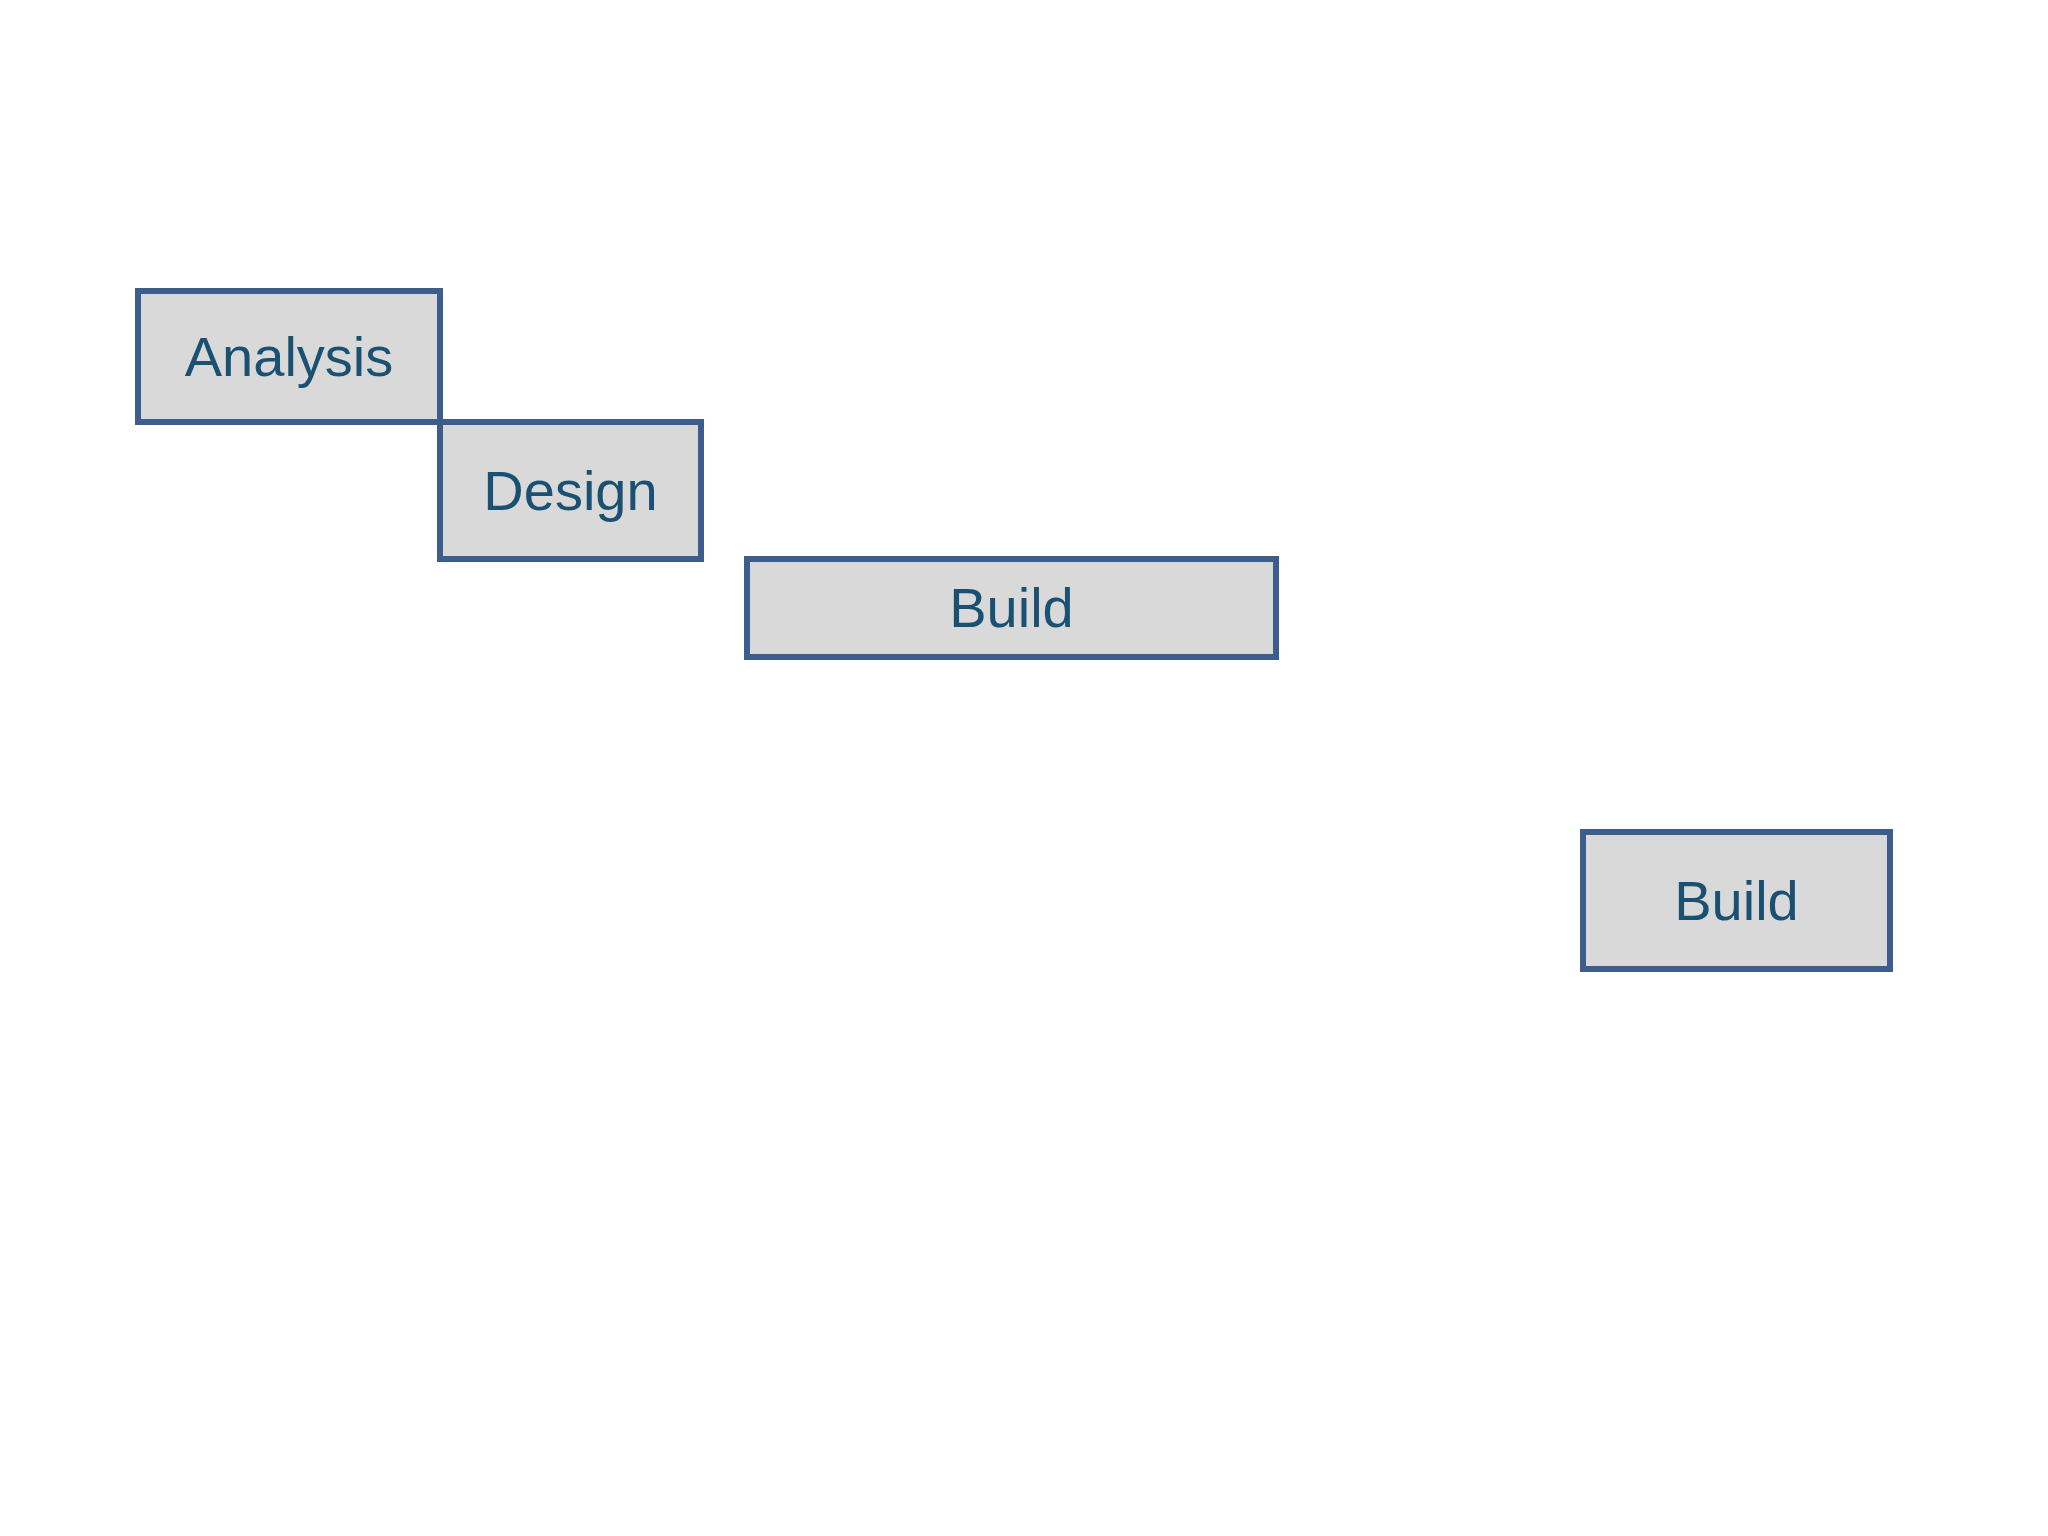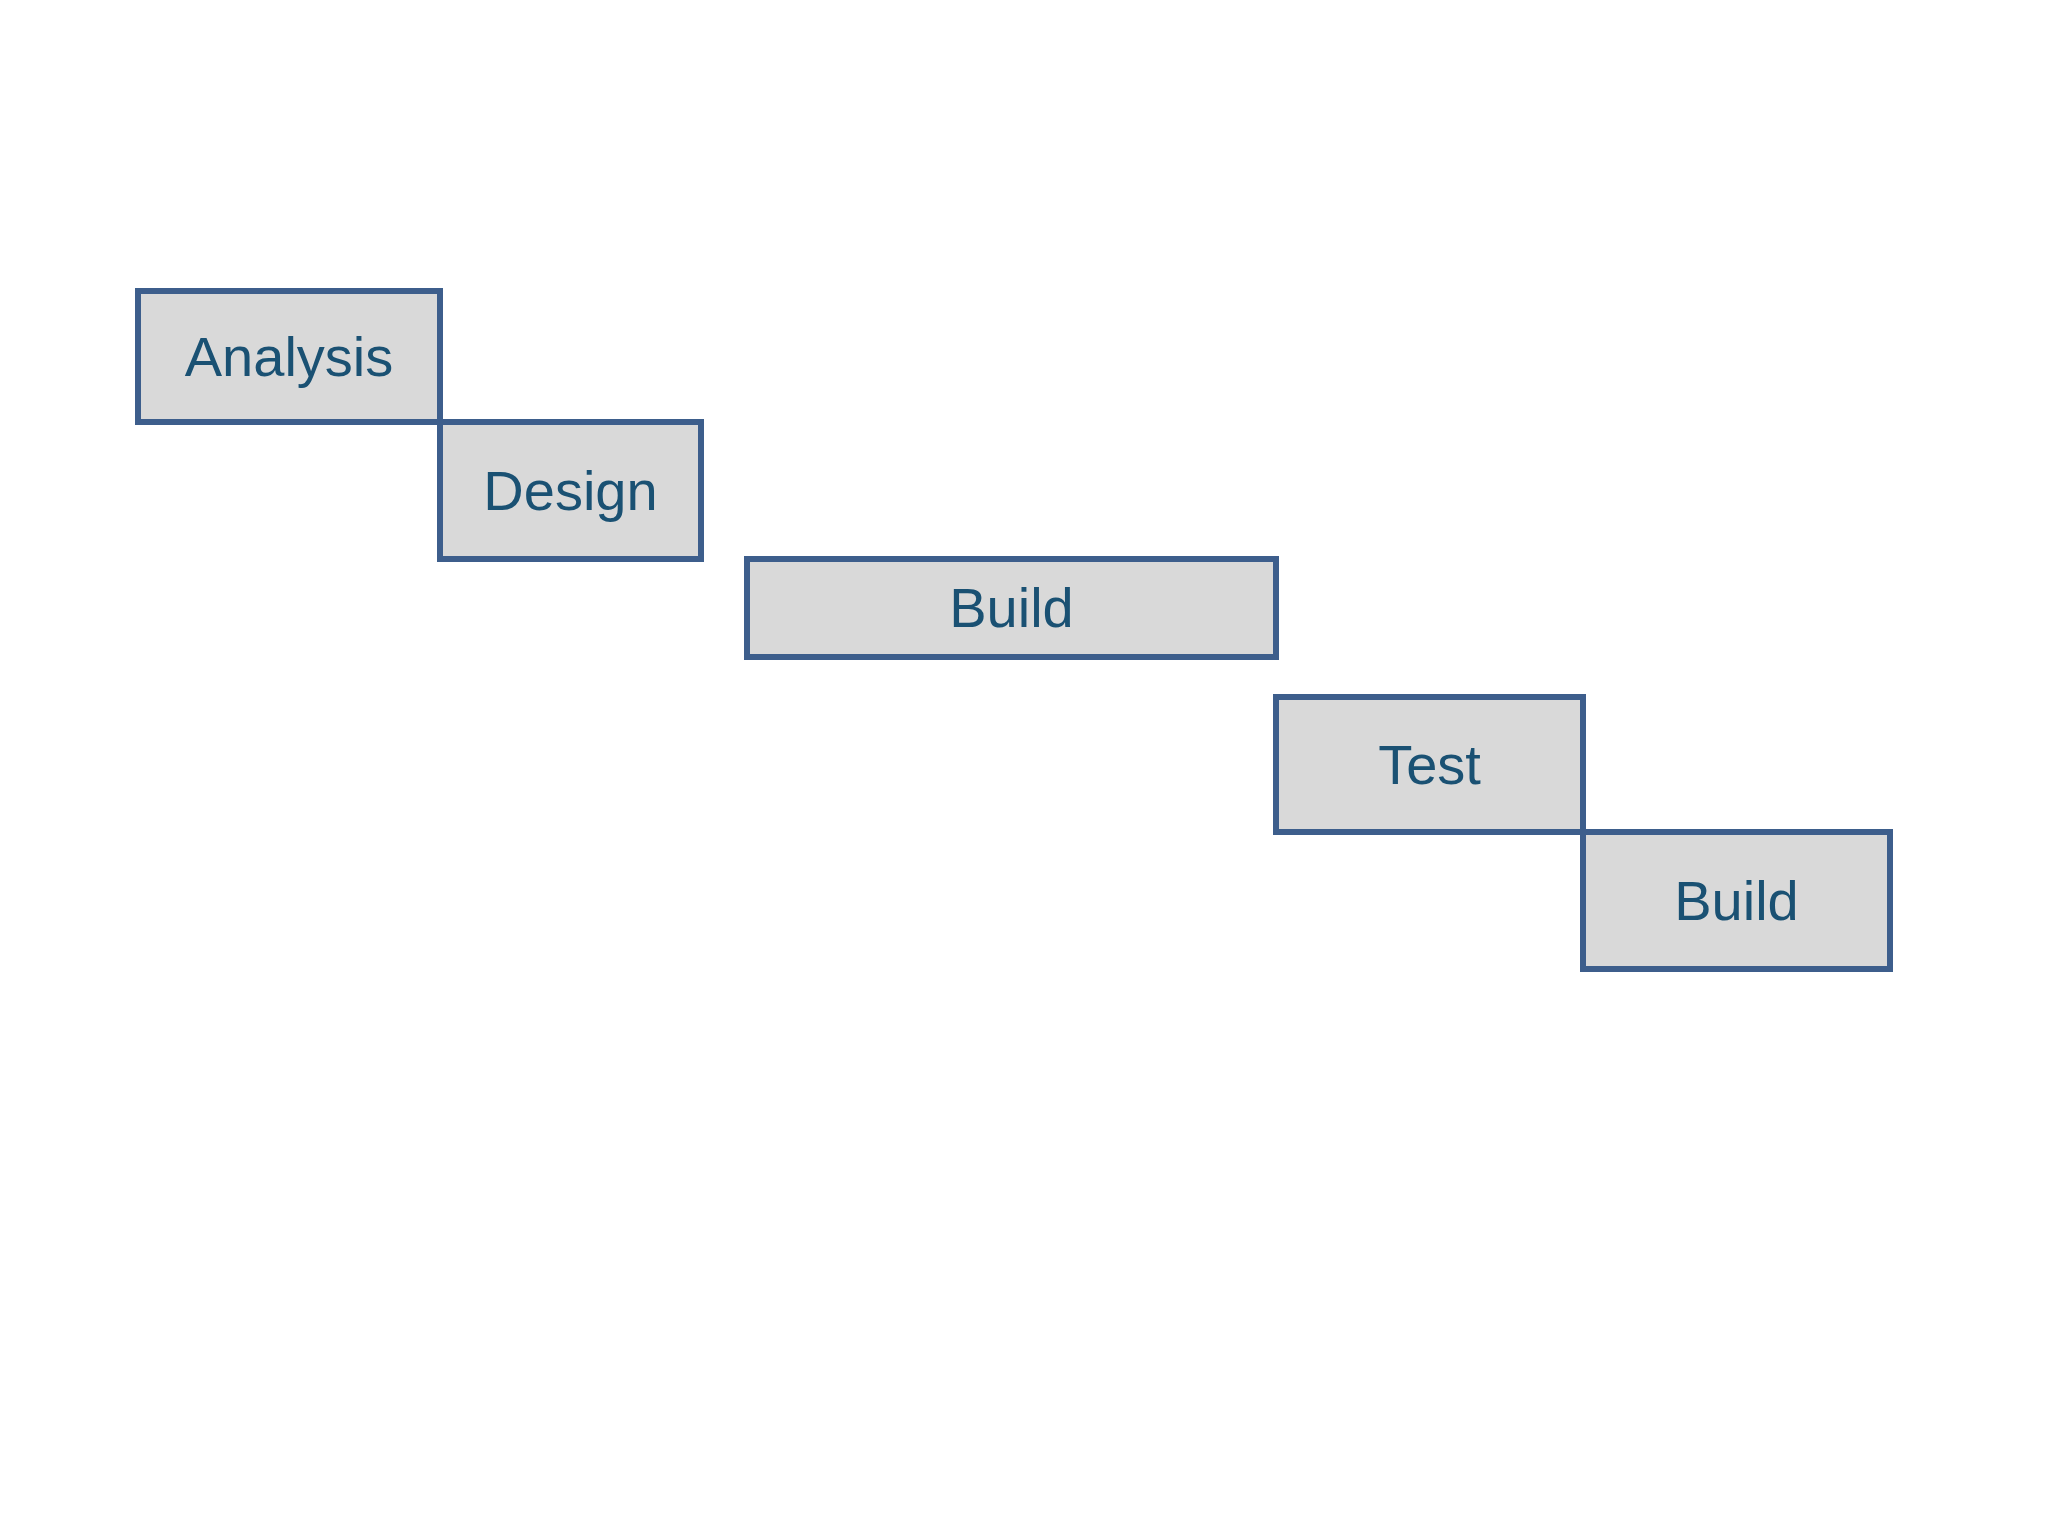--- a/index.html
+++ b/index.html
@@ -47,21 +47,18 @@
   </div>
 
   <div class="step step-design">
     <span class="step-label">Design</span>
   </div>
 
   <div class="step step-build">
     <span class="step-label">Build</span>
   </div>
 
-  <div class="step step-test">
-    <span class="step-label">Test</span>
-  </div>
 
   <div class="step step-deploy">
     <span class="step-label">Build</span>
   </div>
 
 </div>
 
 </body></html>

